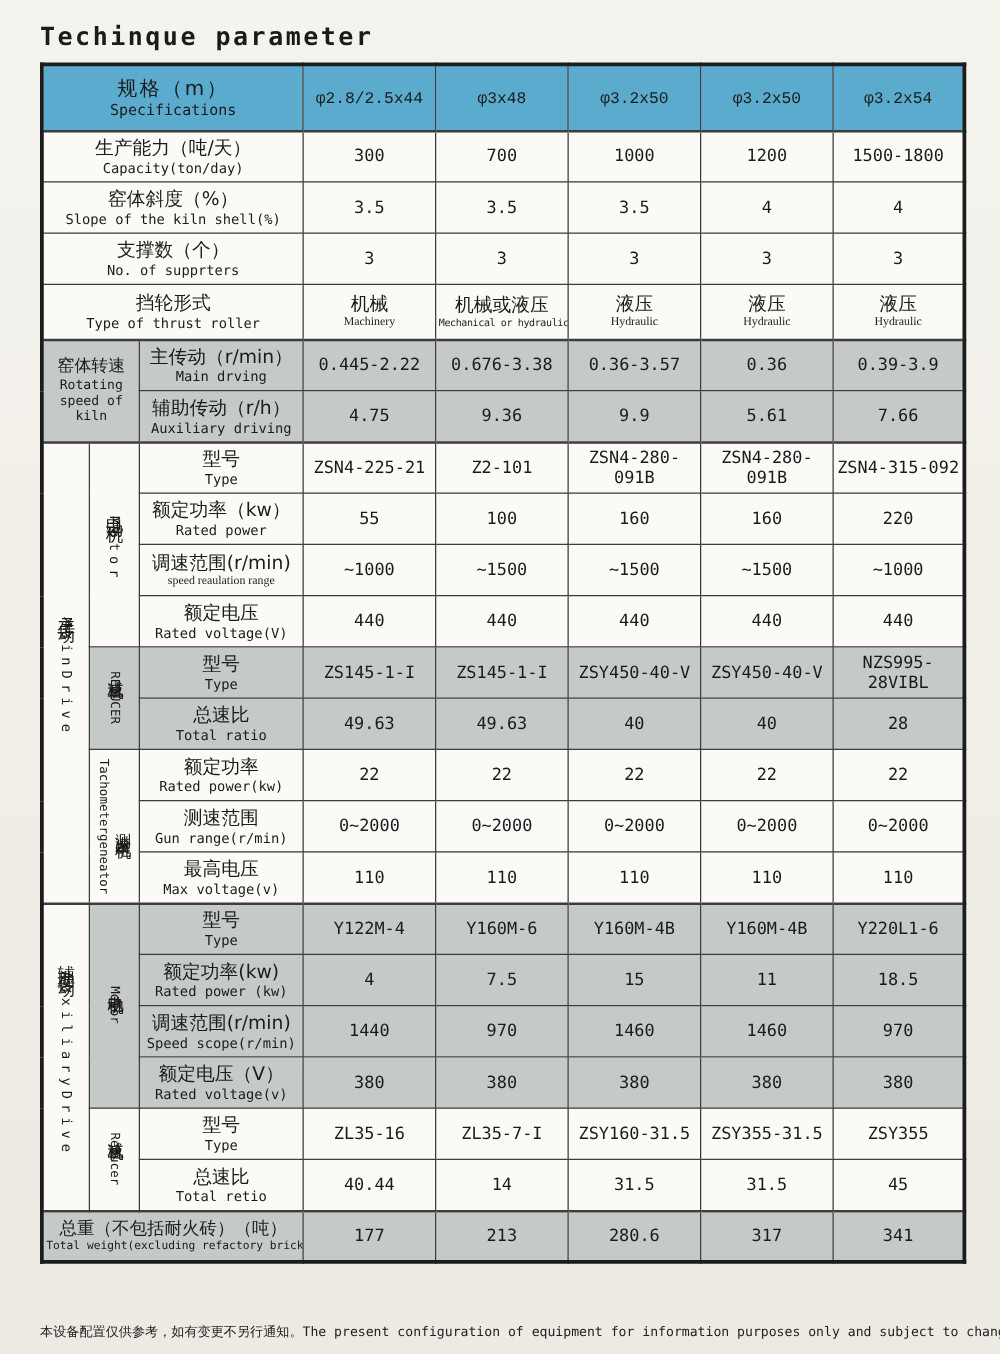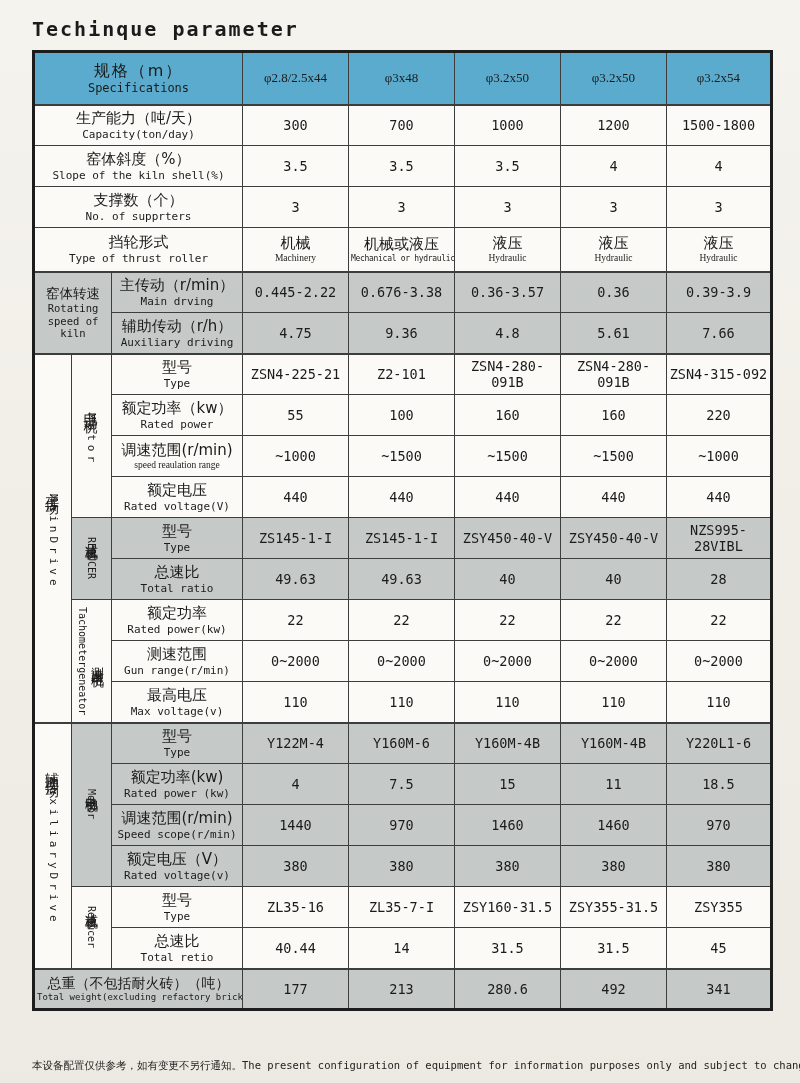--- a/index.html
+++ b/index.html
@@ -38,21 +38,21 @@
   td.cw{background:var(--row-white) !important;}
   td.cg{background:var(--row-gray) !important;}
   tr.sec>td{border-top:2px solid var(--border-line);}
   tr.hd>*{border-bottom:2px solid var(--border-line);}
   .cn{font-size:15px;line-height:1.25;}
   .en{font-size:11px;line-height:1.2;font-family:"DejaVu Sans Mono","Liberation Mono",monospace;white-space:nowrap;}
   .en.tiny{font-size:8px;letter-spacing:-0.3px;}
   .en.small{font-size:9.5px;font-family:Liberation Serif, serif;}
   .en.long{font-size:9px;}
   .v{font-family:"DejaVu Sans Mono","Liberation Mono",monospace;font-size:13.5px;}
-  .spec{font-family:Liberation Serif, serif;font-size:13px;}
+  .spec{font-family:Liberation Mono, monospace;font-size:13px;}
   .hcell .cn{font-size:16px;letter-spacing:2px;}
   .hcell .en{font-size:12px;}
   td.vert{padding:0;}
   .vflow{
     writing-mode:vertical-rl;text-orientation:mixed;white-space:nowrap;
     display:inline-block;max-height:100%;
   }
   .vflow .c{font-size:14px;letter-spacing:4px;}
   .vflow .e{font-size:11px;letter-spacing:4px;font-family:"DejaVu Sans Mono","Liberation Mono",monospace;}
   .vflow.tight .c{letter-spacing:1px;font-size:13px;}
@@ -179,21 +179,21 @@
       <td class="v">0.39-3.9</td>
     </tr>
 
     <tr class="g">
       <td>
         <div class="cn">辅助传动（r/h）</div>
         <div class="en">Auxiliary driving</div>
       </td>
       <td class="v">4.75</td>
       <td class="v">9.36</td>
-      <td class="v">4.8</td>
+      <td class="v">9.9</td>
       <td class="v">5.61</td>
       <td class="v">7.66</td>
     </tr>
 
     <tr class="w sec">
       <td class="vert cw" rowspan="9">
         <div class="vflow"><span class="c">主传动</span><span class="e">MainDrive</span></div>
       </td>
       <td class="vert cw" rowspan="4">
         <div class="vflow"><span class="c">电动机</span><span class="e">Motor</span></div>
@@ -386,20 +386,20 @@
     </tr>
 
     <tr class="g sec">
       <td colspan="3">
         <div class="cn" style="font-size:14px">总重（不包括耐火砖）（吨）</div>
         <div class="en long">Total weight(excluding refactory brick)</div>
       </td>
       <td class="v">177</td>
       <td class="v">213</td>
       <td class="v">280.6</td>
-      <td class="v">492</td>
+      <td class="v">317</td>
       <td class="v">341</td>
     </tr>
   </tbody>
     </table>
 
   <div class="footnote">本设备配置仅供参考，如有变更不另行通知。The present configuration of equipment for information purposes only and subject to change without notice.</div>
 </div>
 
 </body></html>

